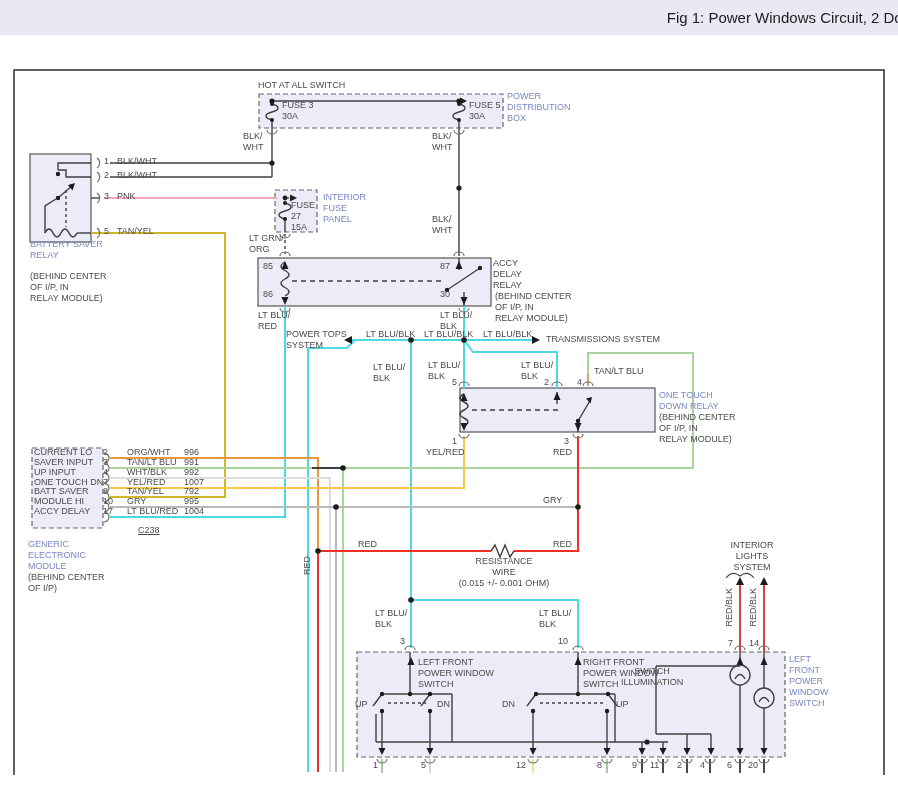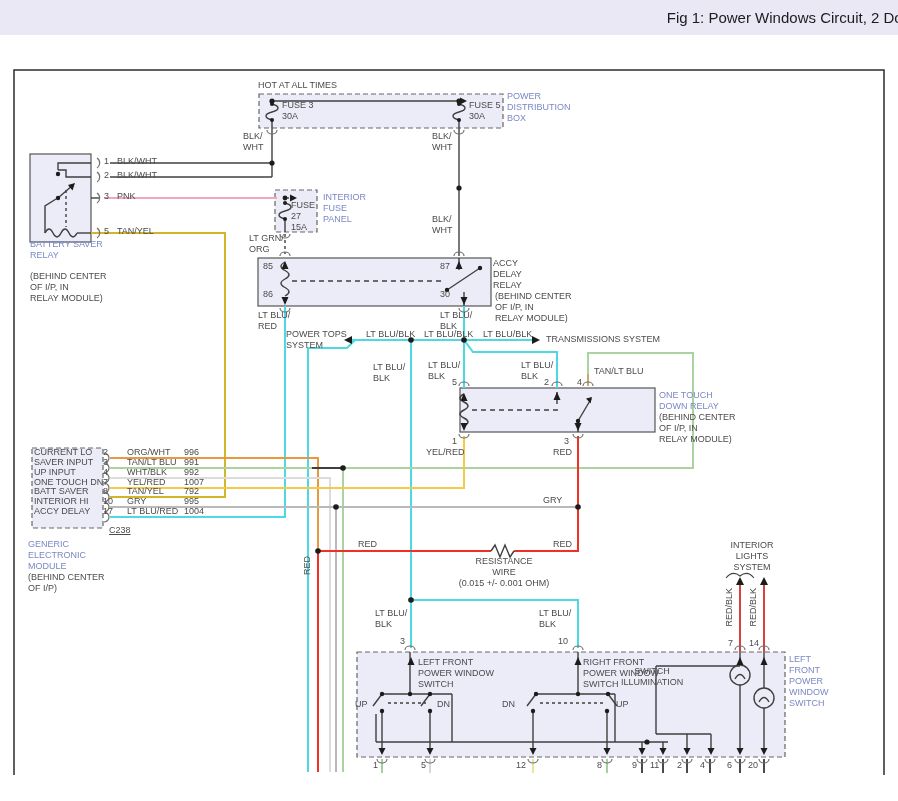--- a/index.html
+++ b/index.html
@@ -7,21 +7,21 @@
         font-family:"Liberation Sans",sans-serif;}
   .titlebar{position:absolute;left:0;top:0;width:898px;height:35px;background:#e9e8f4;
             display:flex;align-items:center;justify-content:flex-end;
             font-size:15px;color:#1c1c1c;padding-left:18px;}
   svg{position:absolute;left:0;top:0;}
   .lbl{position:absolute;font-size:9px;line-height:11px;color:#4b4b4b;white-space:pre;z-index:5;}
   .r{text-align:left;}
   .c{text-align:center;}
   .blue{color:#7a88c5;}
   .vert{writing-mode:vertical-rl;transform:rotate(180deg);}
-  .ul{text-decoration:underline;}
+  .ul{text-decoration:underline;margin-left:29px;}
 </style>
 </head>
 <body>
 
 <div id="root">
 
   <div class="titlebar">
     <span>Fig 1: Power Windows Circuit, 2 Door</span>
   </div>
 
@@ -263,21 +263,21 @@
         <polygon points="607,755 603.5,748 610.5,748"></polygon>
       <polygon points="642,755 638.5,748 645.5,748"></polygon>
         <polygon points="663,755 659.5,748 666.5,748"></polygon>
       <polygon points="687,755 683.5,748 690.5,748"></polygon>
         <polygon points="711,755 707.5,748 714.5,748"></polygon>
       <polygon points="740,755 736.5,748 743.5,748"></polygon>
         <polygon points="764,755 760.5,748 767.5,748"></polygon>
     </g>
   </svg>
 
-  <div class="lbl" style="left:258px;top:80px">HOT AT ALL TIMES</div>
+  <div class="lbl" style="left:258px;top:80px">HOT AT ALL SWITCH</div>
   <div class="lbl" style="left:282px;top:100px">FUSE 3</div>
   <div class="lbl" style="left:282px;top:111px">30A</div>
   <div class="lbl" style="left:469px;top:100px">FUSE 5</div>
   <div class="lbl" style="left:469px;top:111px">30A</div>
   <div class="lbl blue" style="left:507px;top:91px">POWER
 DISTRIBUTION
 BOX</div>
   <div class="lbl r" style="left:243px;top:131px">BLK/
 WHT</div>
   <div class="lbl r" style="left:432px;top:131px">BLK/
@@ -348,21 +348,21 @@
   <div class="lbl" style="left:452px;top:436px">1</div>
   <div class="lbl" style="left:564px;top:436px">3</div>
   <div class="lbl" style="left:426px;top:447px">YEL/RED</div>
   <div class="lbl" style="left:553px;top:447px">RED</div>
 
   <div class="lbl r" style="left:34px;top:447px;width:62px">CURRENT LO</div>
   <div class="lbl r" style="left:34px;top:457px;width:62px">SAVER INPUT</div>
   <div class="lbl r" style="left:34px;top:467px;width:62px">UP INPUT</div>
   <div class="lbl r" style="left:34px;top:477px;width:62px">ONE TOUCH DN</div>
   <div class="lbl r" style="left:34px;top:486px;width:62px">BATT SAVER</div>
-  <div class="lbl r" style="left:34px;top:496px;width:62px">INTERIOR HI</div>
+  <div class="lbl r" style="left:34px;top:496px;width:62px">MODULE HI</div>
   <div class="lbl r" style="left:34px;top:506px;width:62px">ACCY DELAY</div>
   <div class="lbl r" style="left:103px;top:447px;width:14px">2</div>
   <div class="lbl r" style="left:103px;top:457px;width:14px">3</div>
   <div class="lbl r" style="left:103px;top:467px;width:14px">4</div>
   <div class="lbl r" style="left:103px;top:477px;width:14px">7</div>
   <div class="lbl r" style="left:103px;top:486px;width:14px">8</div>
   <div class="lbl r" style="left:103px;top:496px;width:14px">10</div>
   <div class="lbl r" style="left:103px;top:506px;width:14px">17</div>
   <div class="lbl" style="left:127px;top:447px">ORG/WHT</div>
   <div class="lbl" style="left:127px;top:457px">TAN/LT BLU</div>

